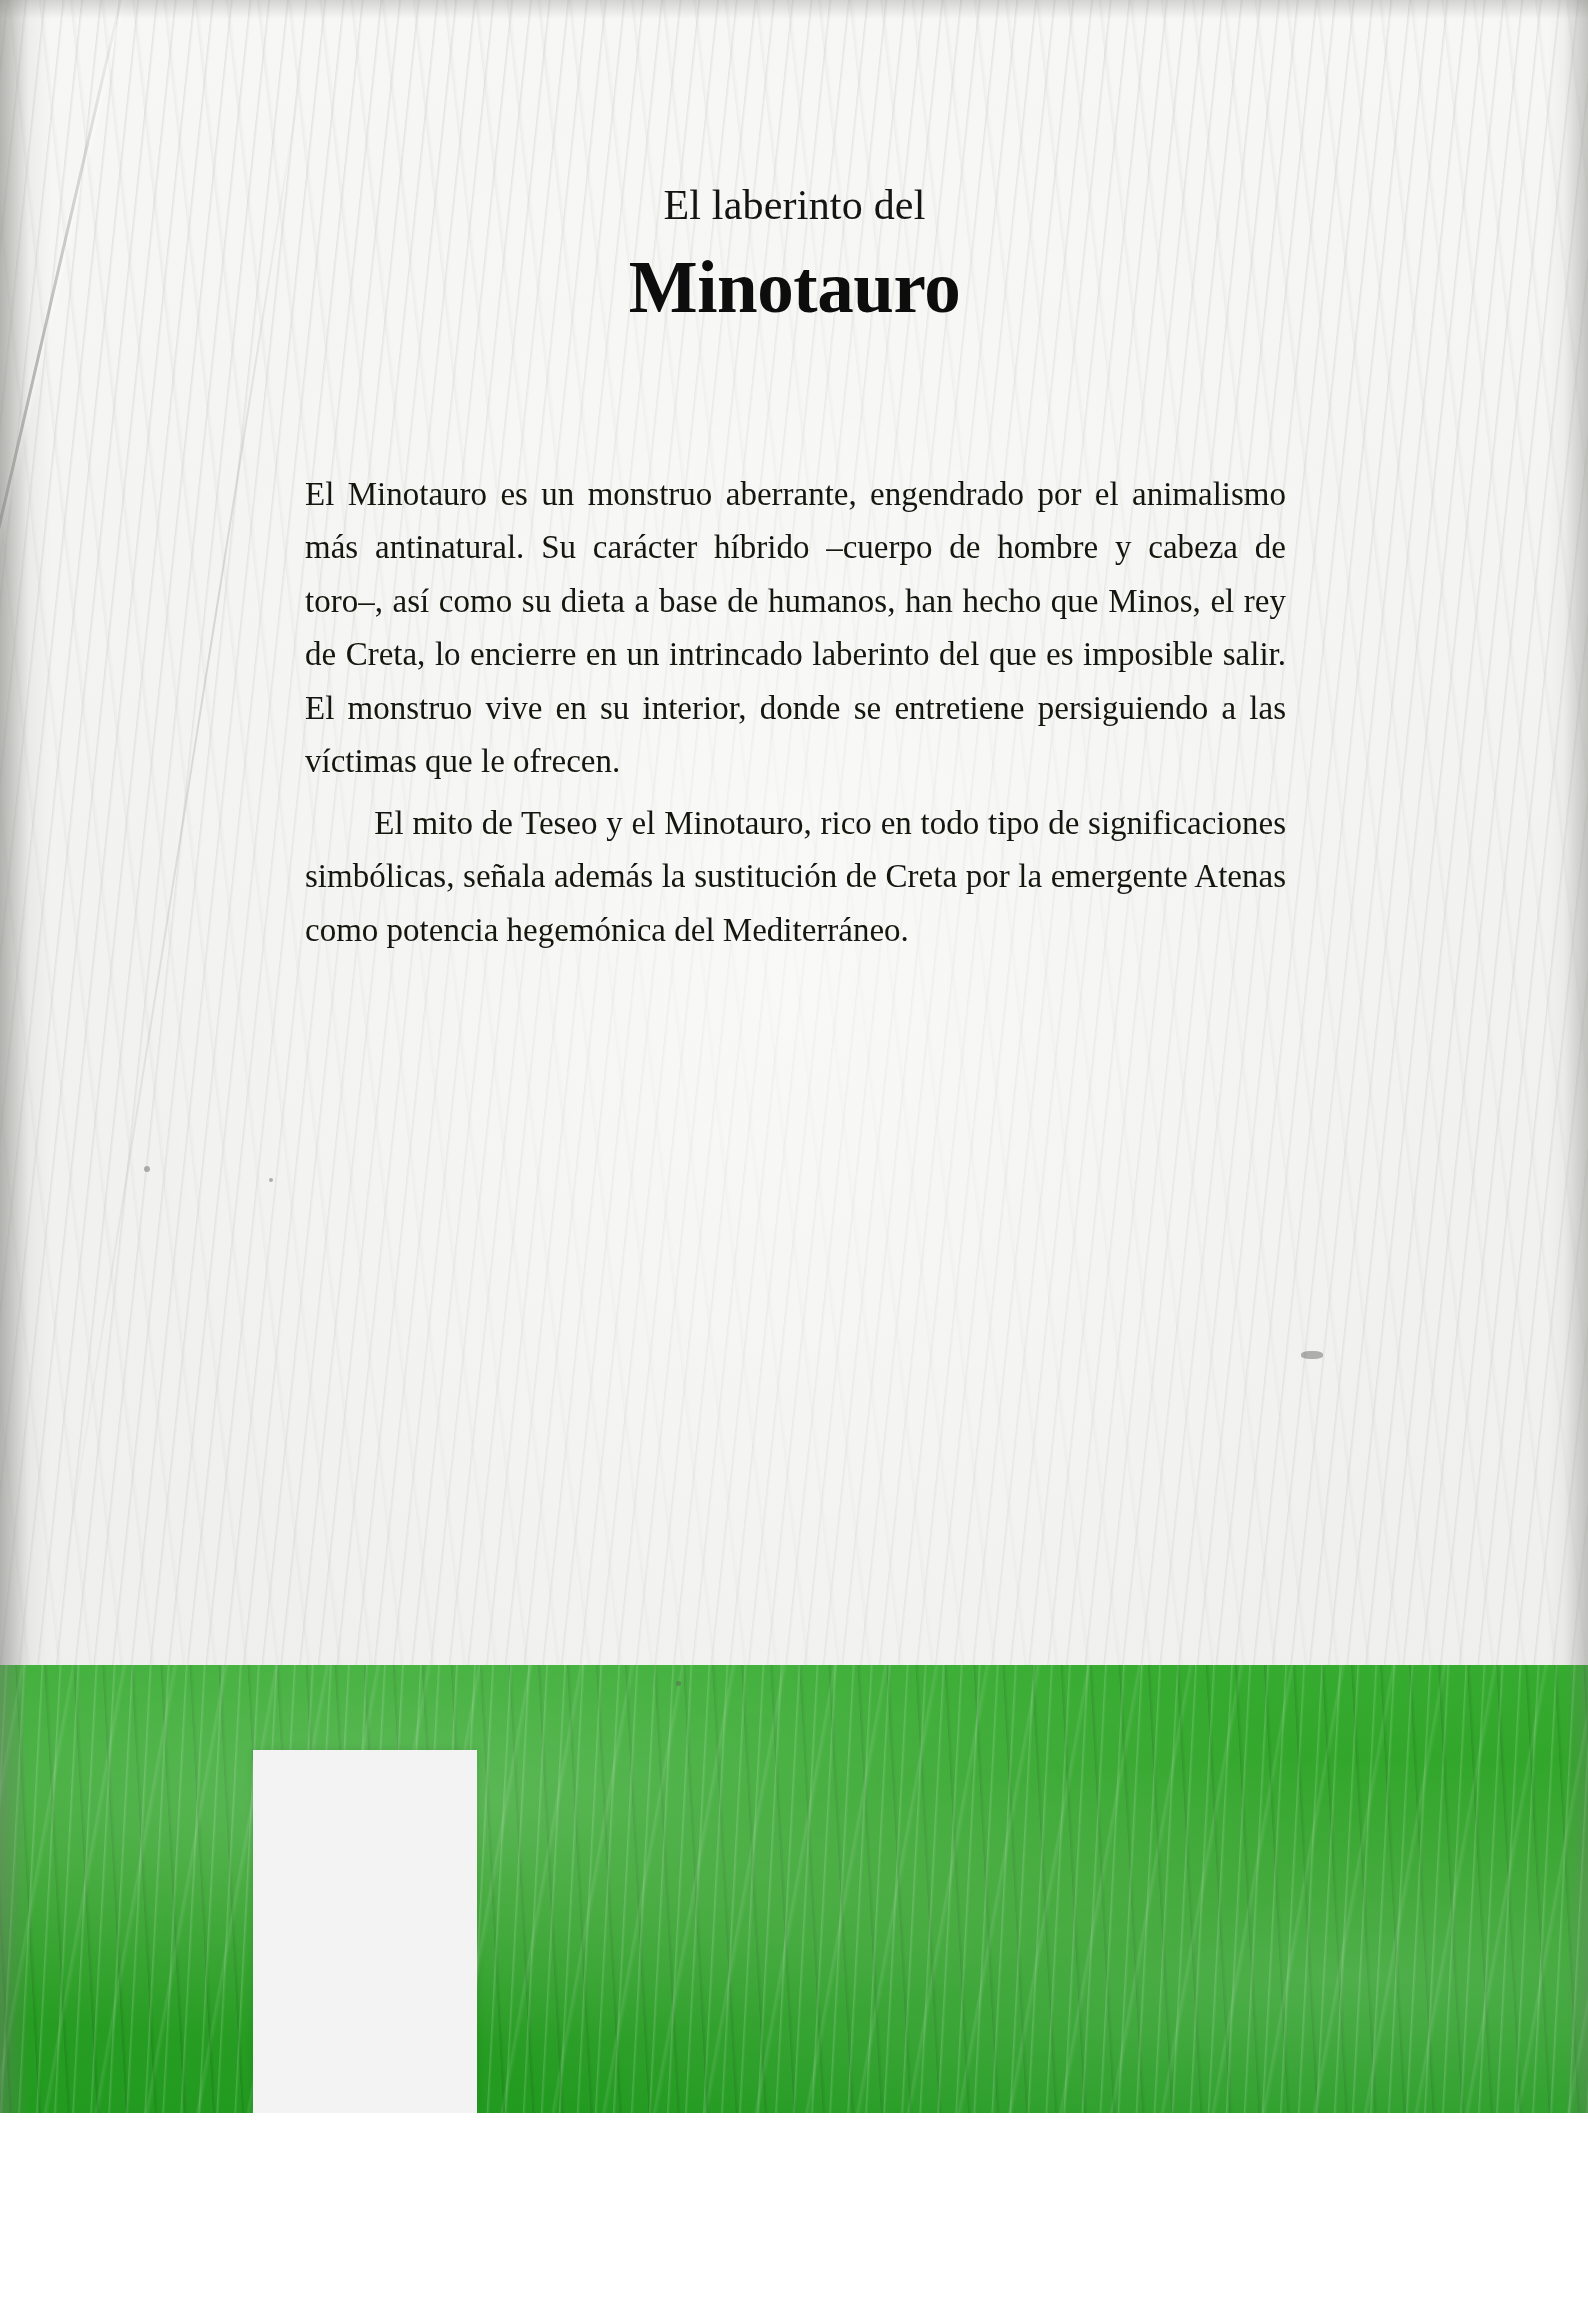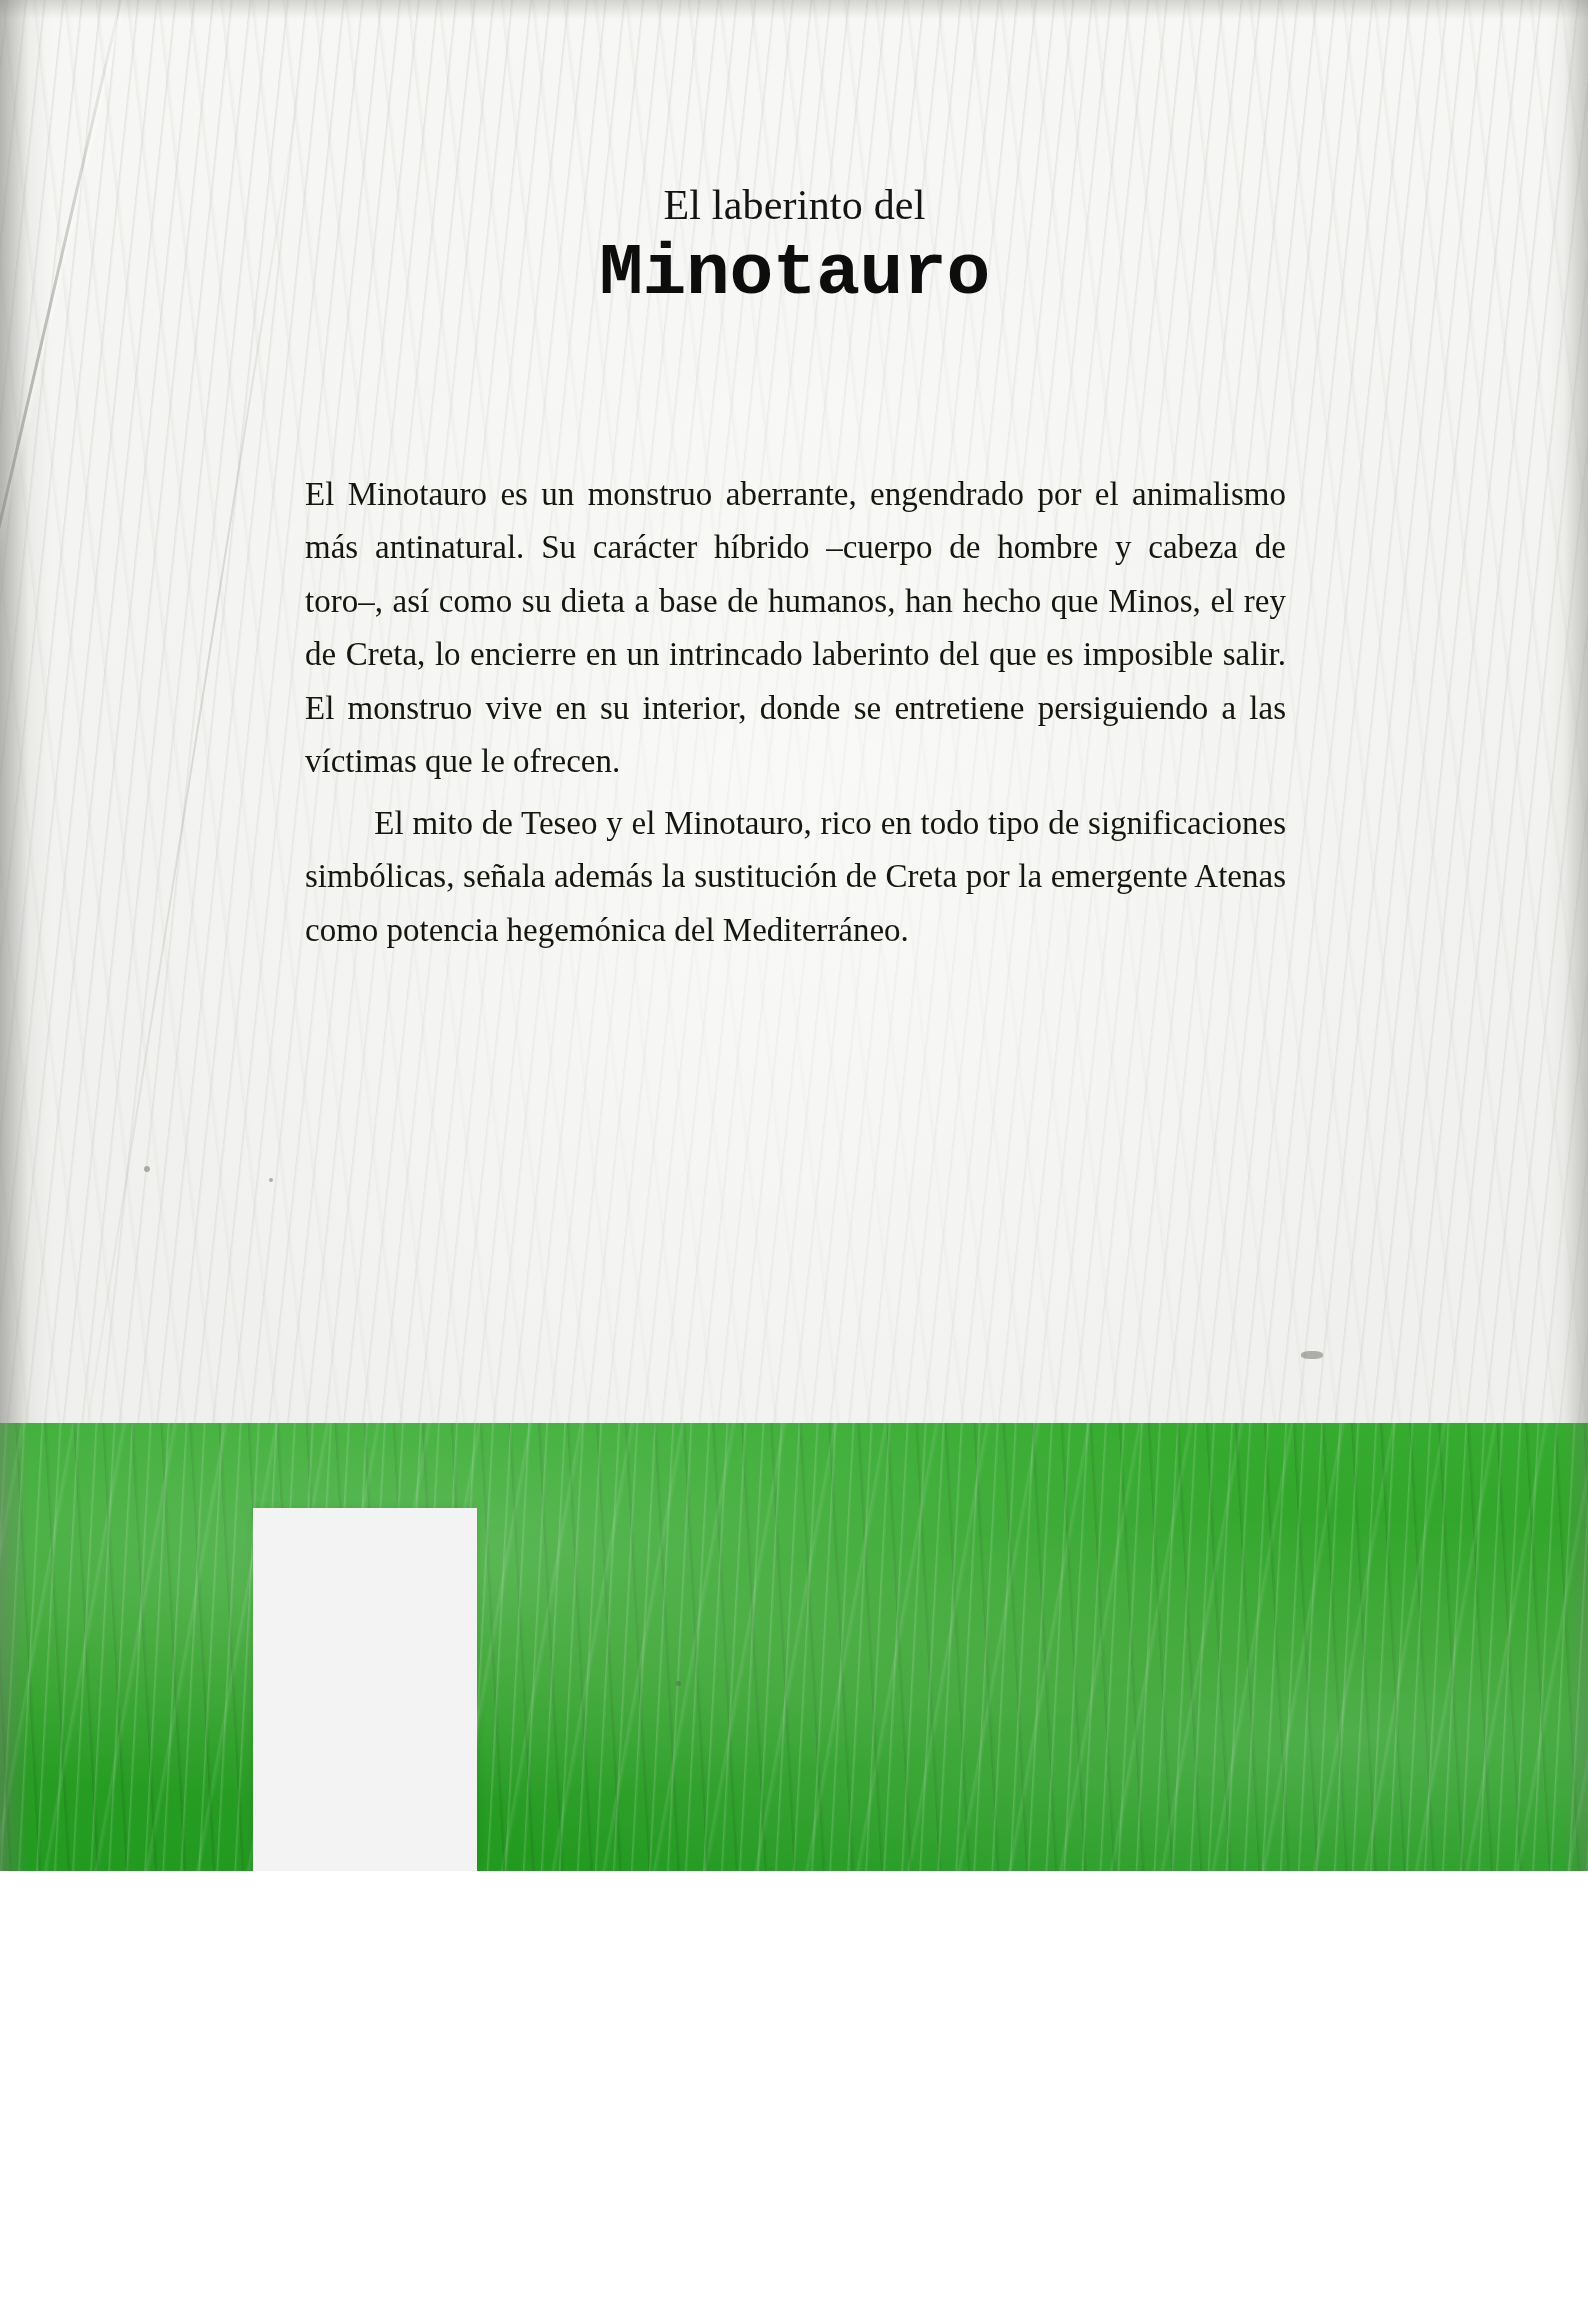--- a/index.html
+++ b/index.html
@@ -6,21 +6,21 @@
     margin: 0;
     padding: 0;
     background: #ffffff;
   }
   body {
     font-family: "Liberation Serif", serif;
   }
   .page {
     position: relative;
     width: 1589px;
-    height: 1871px;
+    height: 2113px;
     overflow: hidden;
     background: #f3f3f1;
   }
   
   .paper-texture {
     position: absolute;
     inset: 0;
     background:
       repeating-linear-gradient(
         96deg,
@@ -93,23 +93,22 @@
     font-weight: 400;
     color: #141414;
     letter-spacing: 0.2px;
     line-height: 1.1;
   }
   .title-line2 {
     font-size: 73px;
     font-weight: 700;
     color: #0d0d0d;
     line-height: 1.12;
-    margin-top: 5px;
+    margin-top: 19px;
     letter-spacing: -0.4px;
-    font-family: Liberation Mono, monospace;
   }
 
   .blurb {
     position: absolute;
     left: 297px;
     width: 997px;
     top: 460px;
     font-size: 33px;
     line-height: 1.62;
     color: #16160f;

